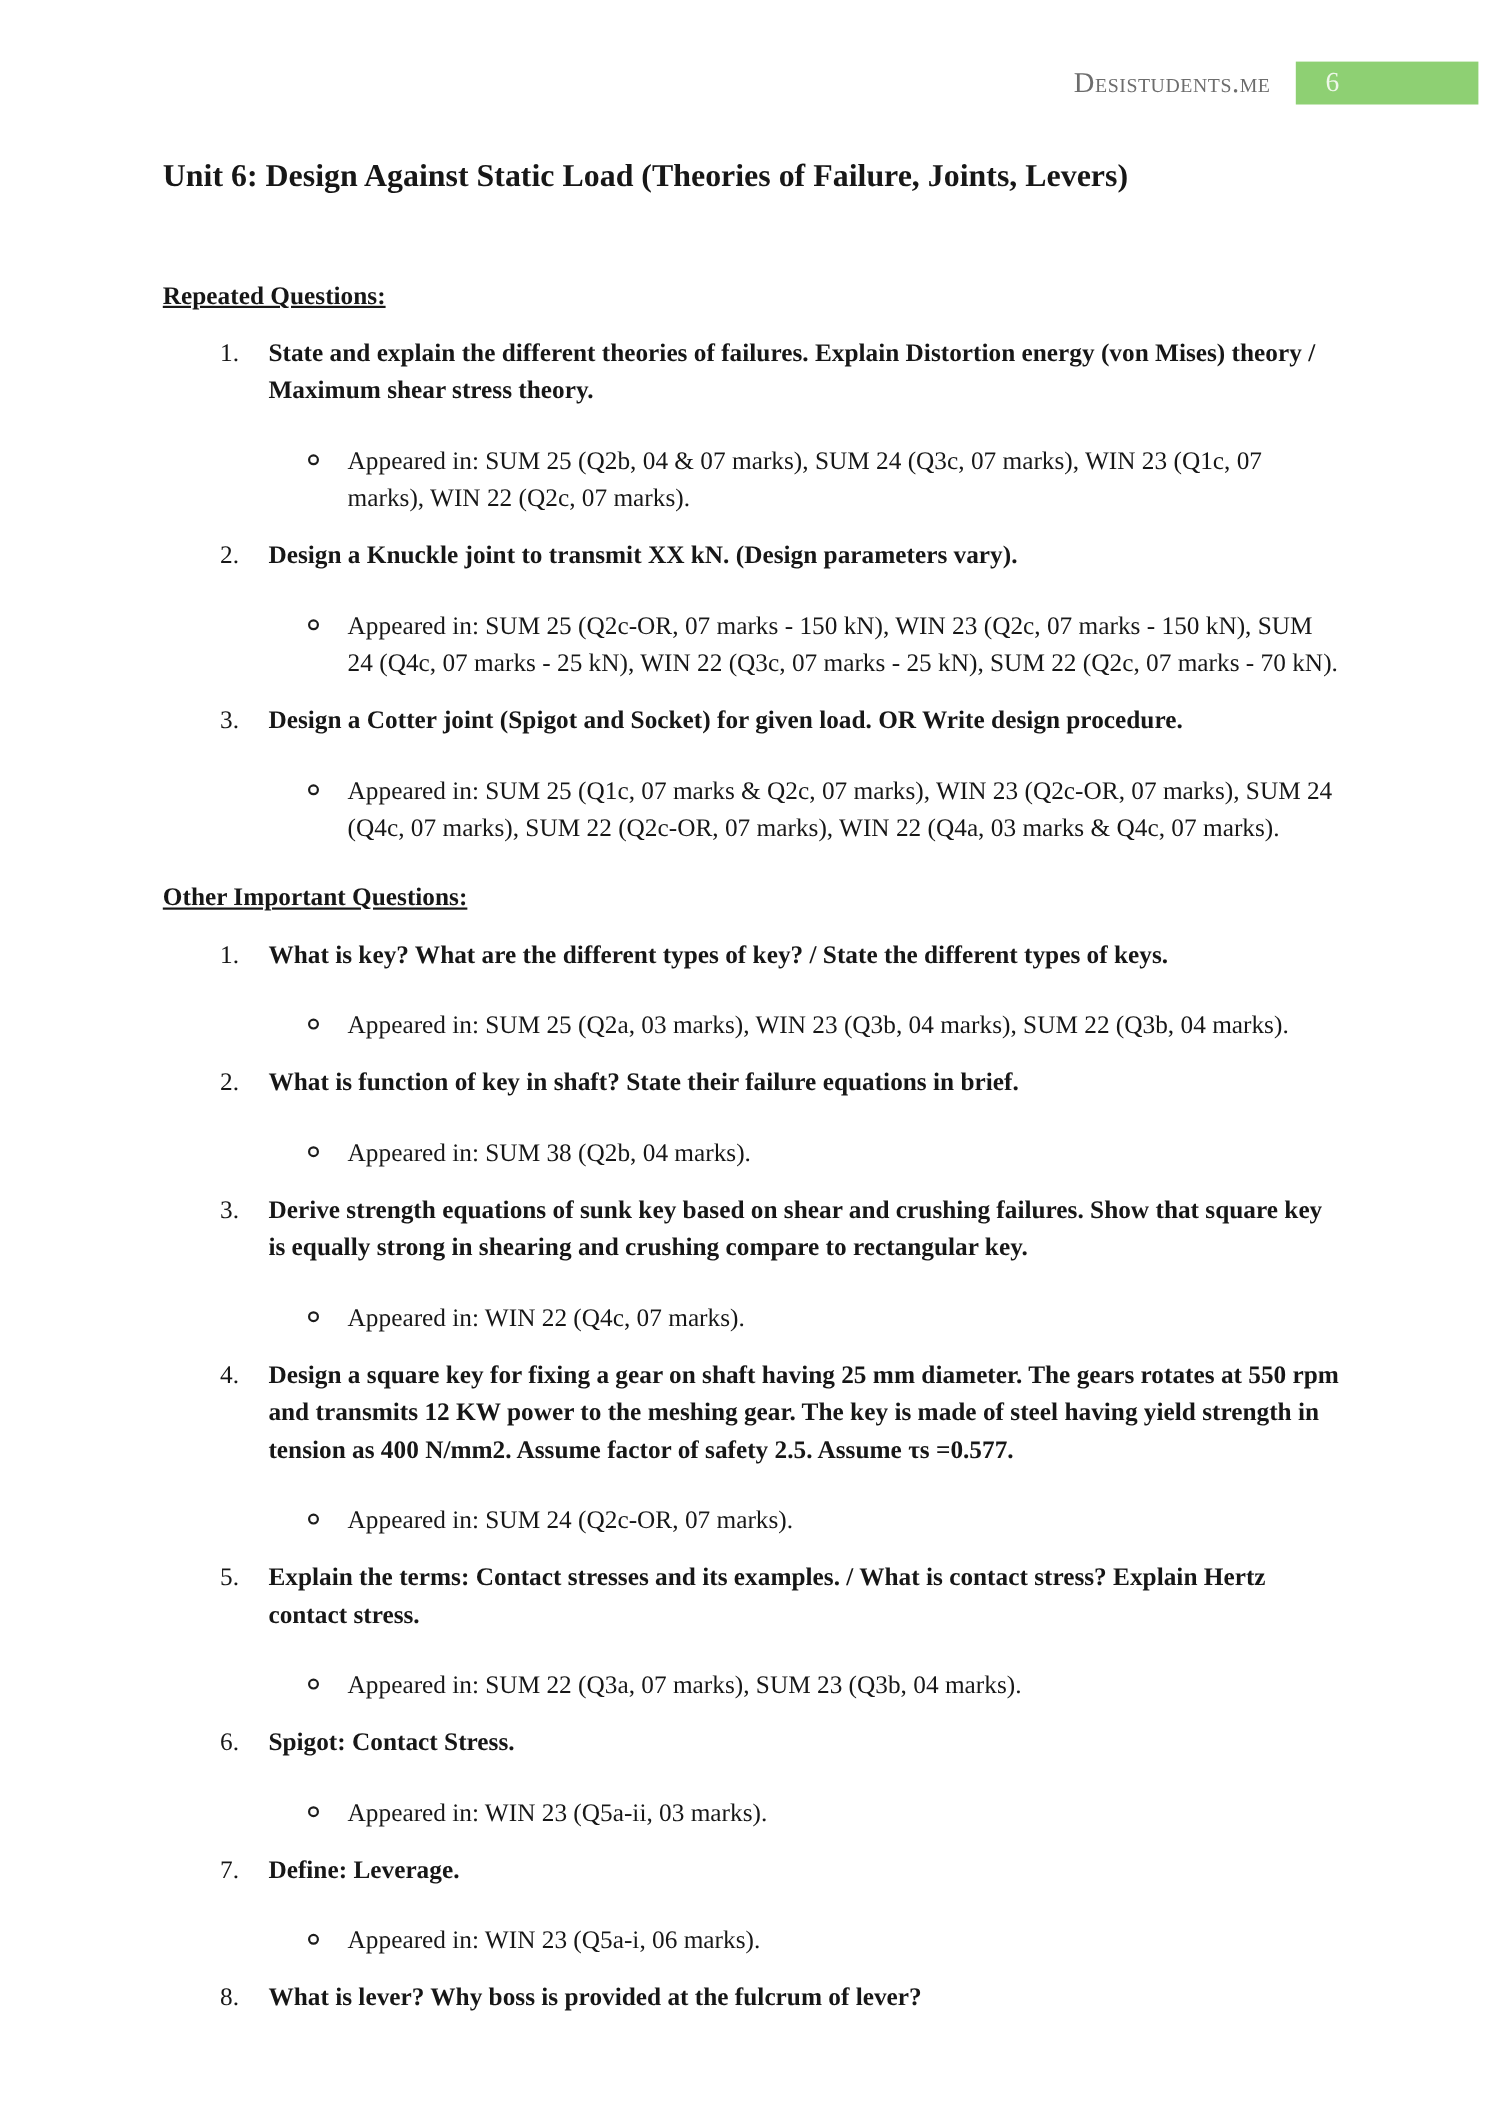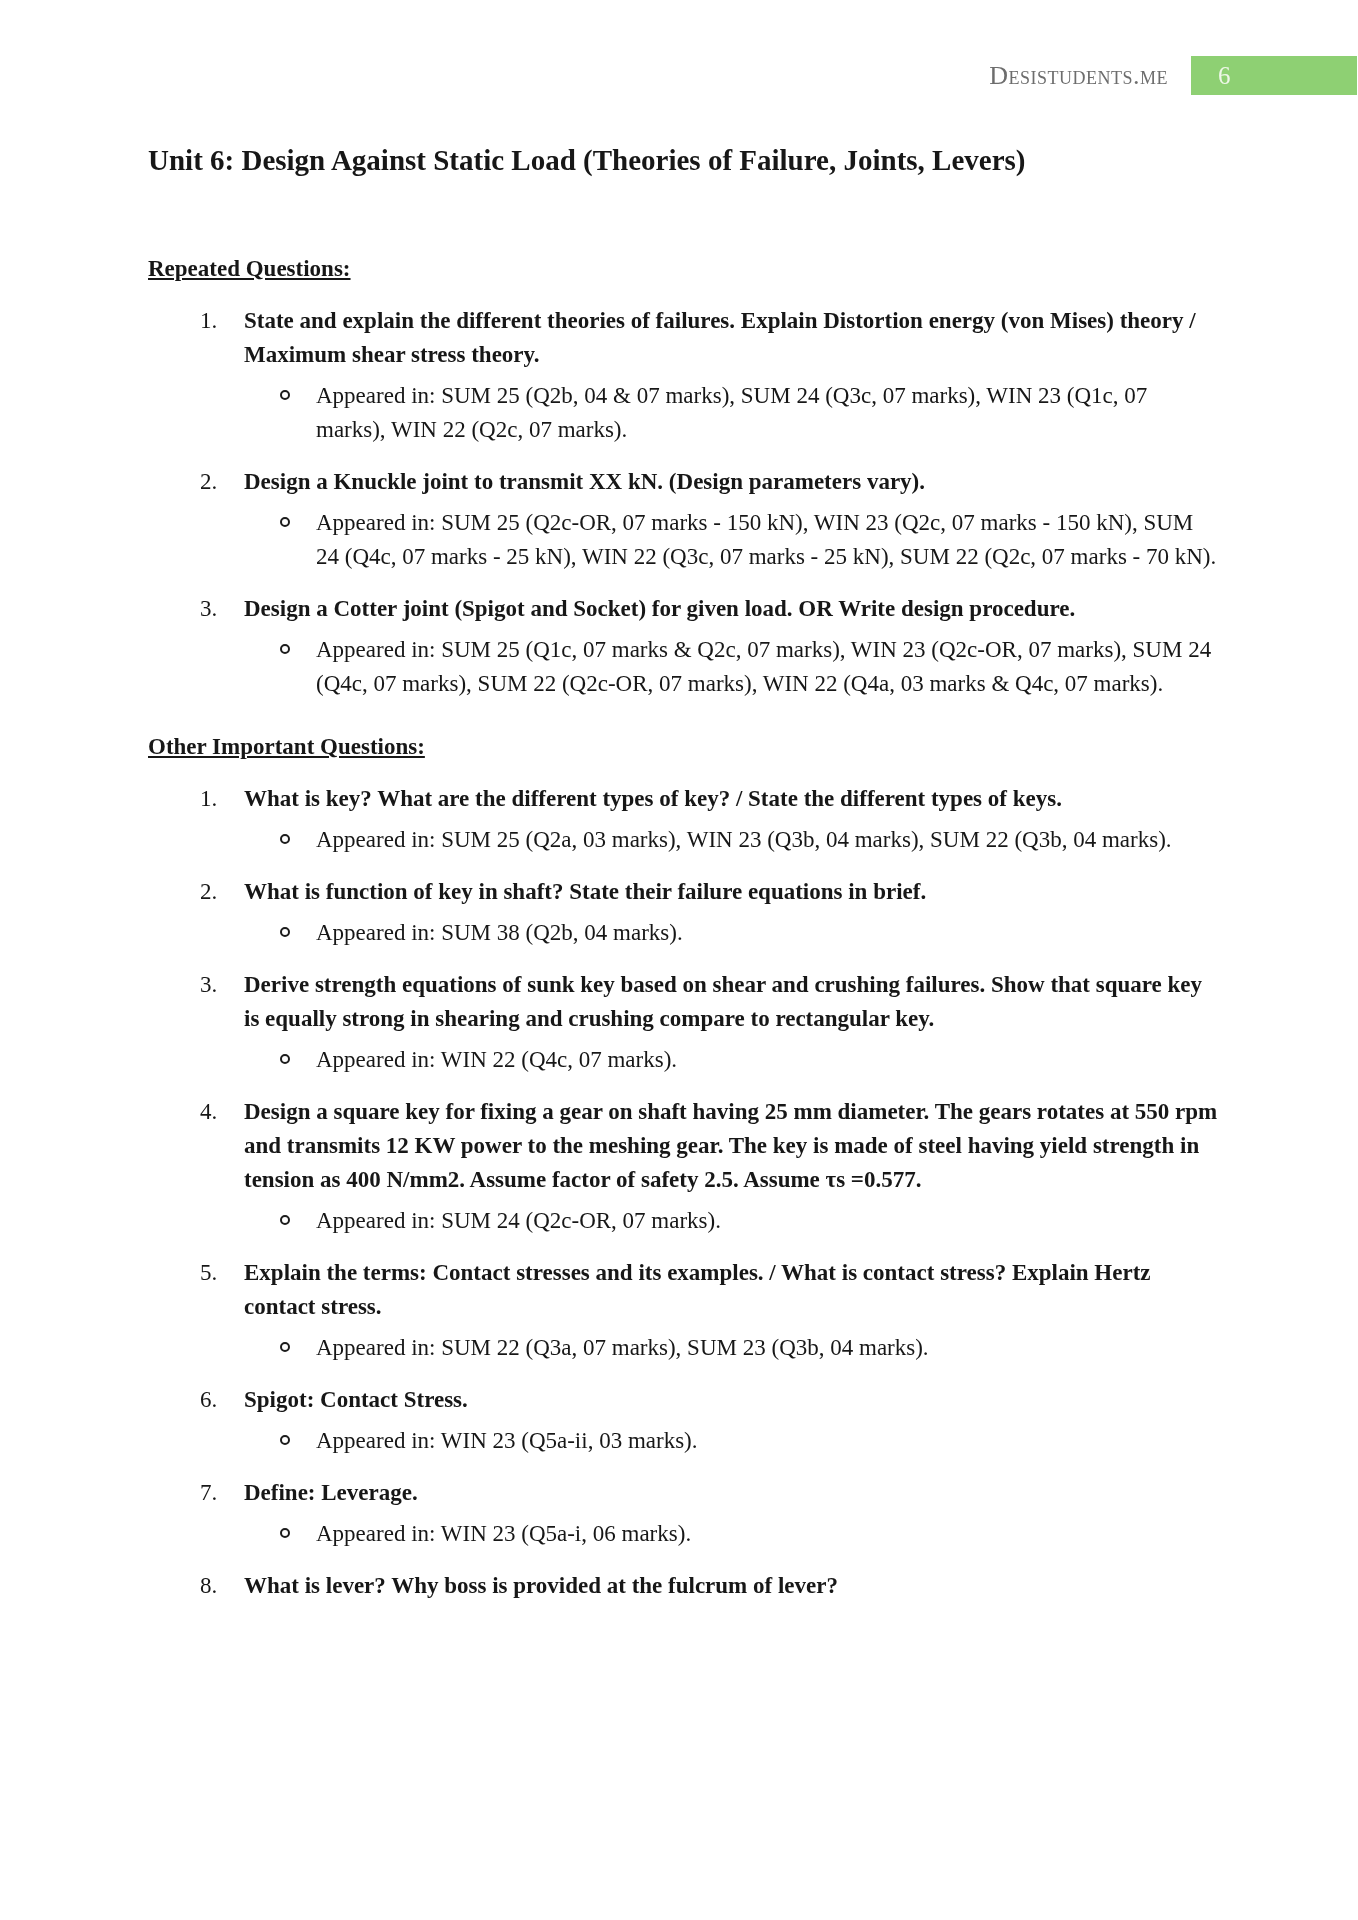--- a/index.html
+++ b/index.html
@@ -11,21 +11,21 @@
     overflow: hidden;
     font-family: "Liberation Serif", "DejaVu Serif", serif;
     color: #171717;
   }
 
   
   .header {
     position: absolute;
     top: 56px;
     left: 0;
-    right: 1px;
+    right: 14px;
     height: 39px;
     display: flex;
     justify-content: flex-end;
     align-items: center;
   }
   .site-name {
     font-variant: small-caps;
     letter-spacing: 0.5px;
     color: #6d6d6d;
     font-size: 26px;
@@ -81,21 +81,21 @@
     font-weight: 400;
   }
   .q .qtext {
     font-weight: bold;
   }
   .bullet {
     position: relative;
     margin-left: 168px;
     font-size: 23px;
     line-height: 34px;
-    margin-top: 7px;
+    margin-top: 30px;
   }
   .bullet .marker {
     position: absolute;
     left: -36px;
     top: 11px;
     width: 10px;
     height: 10px;
     border: 2px solid #1c1c1c;
     border-radius: 50%;
     box-sizing: border-box;

